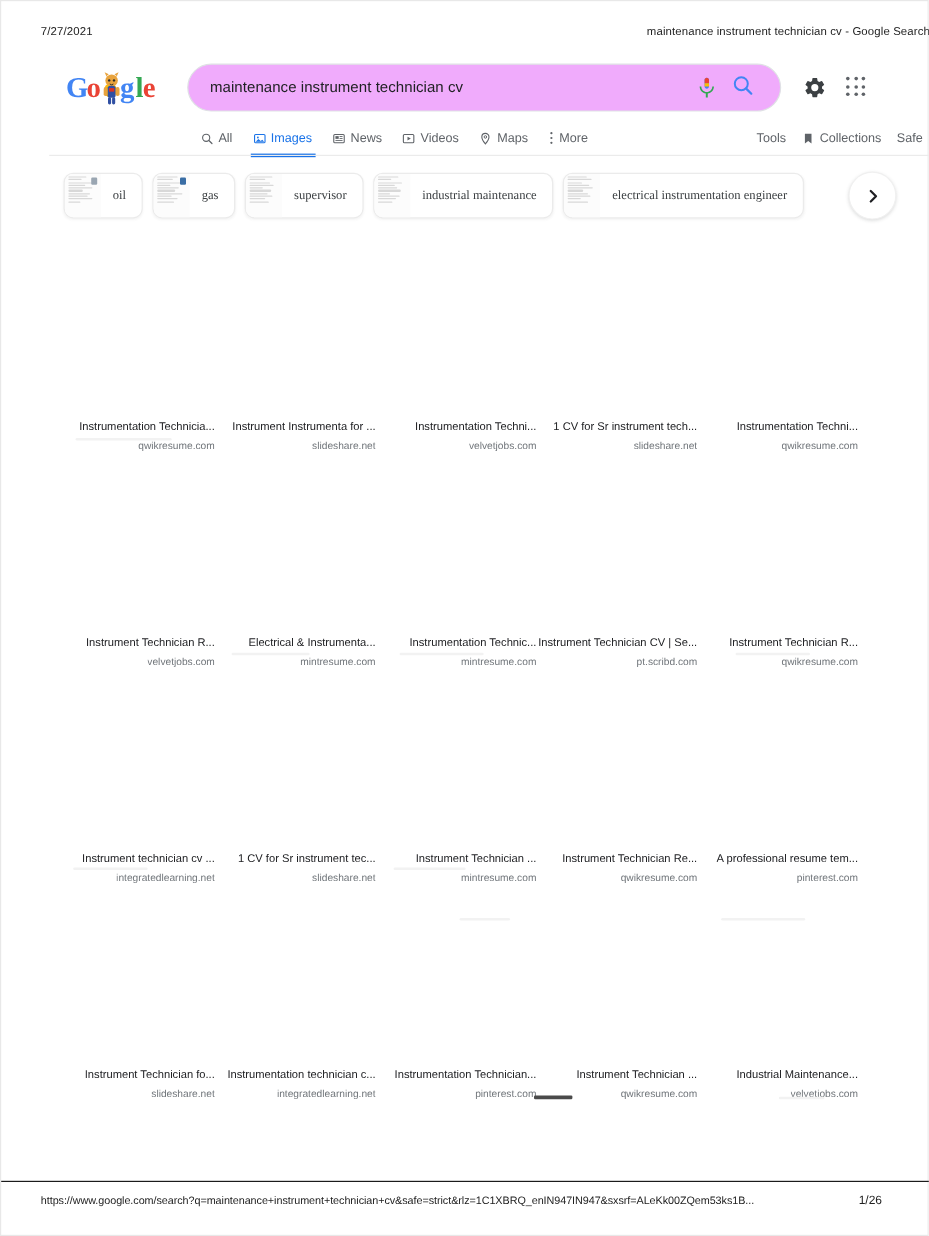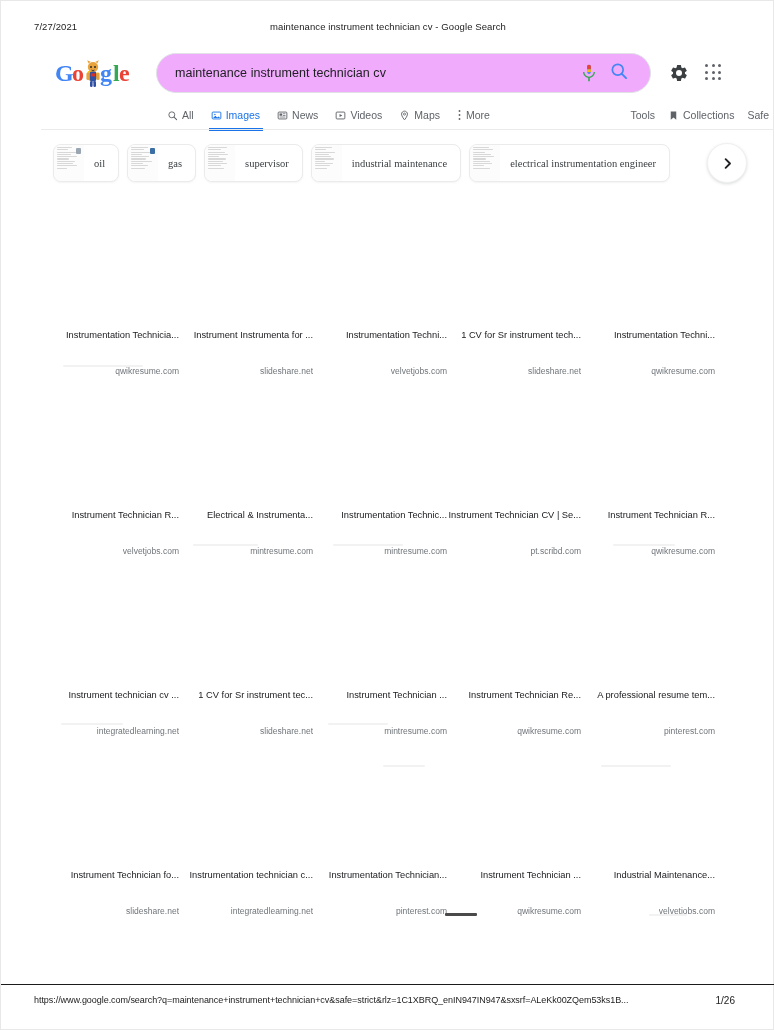--- a/index.html
+++ b/index.html
@@ -19,21 +19,21 @@
   
   .print-header {
     position: absolute; top: 20px; left: 0; width: 774px; height: 16px;
   }
   .print-date {
     position: absolute; left: 33px; top: 0;
     font-size: 9.5px; color: #222; letter-spacing: .1px;
   }
   .print-title {
     position: absolute; left: 0; top: 0; width: 774px;
-    text-align: center;
+    text-align: right;
     font-size: 9.5px; color: #222; letter-spacing: .1px;
   }
 
   
   .header-row {
     position: absolute; top: 52px; left: 0; width: 774px; height: 44px;
   }
   .doodle {
     position: absolute; left: 52px; top: 4px;
     width: 82px; height: 34px;
@@ -165,21 +165,21 @@
   .tile-thumb {
     flex: 1; background: #ffffff;
   }
   .tile-title {
     font-size: 9.3px; color: #202124; line-height: 12px;
     white-space: nowrap; overflow: hidden;
     margin-bottom: 5px;
   }
   .tile-src {
     font-size: 8.5px; color: #70757a; line-height: 11px;
-    white-space: nowrap; overflow: hidden; margin-top: 20px;
+    white-space: nowrap; overflow: hidden;
   }
 
   
   .artifact {
     position: absolute; background: #f2f2f2; height: 2px; border-radius: 1px;
   }
   .artifact.dark { background: #4a4a4a; height: 3px; }
 
   
   .footer-rule {

